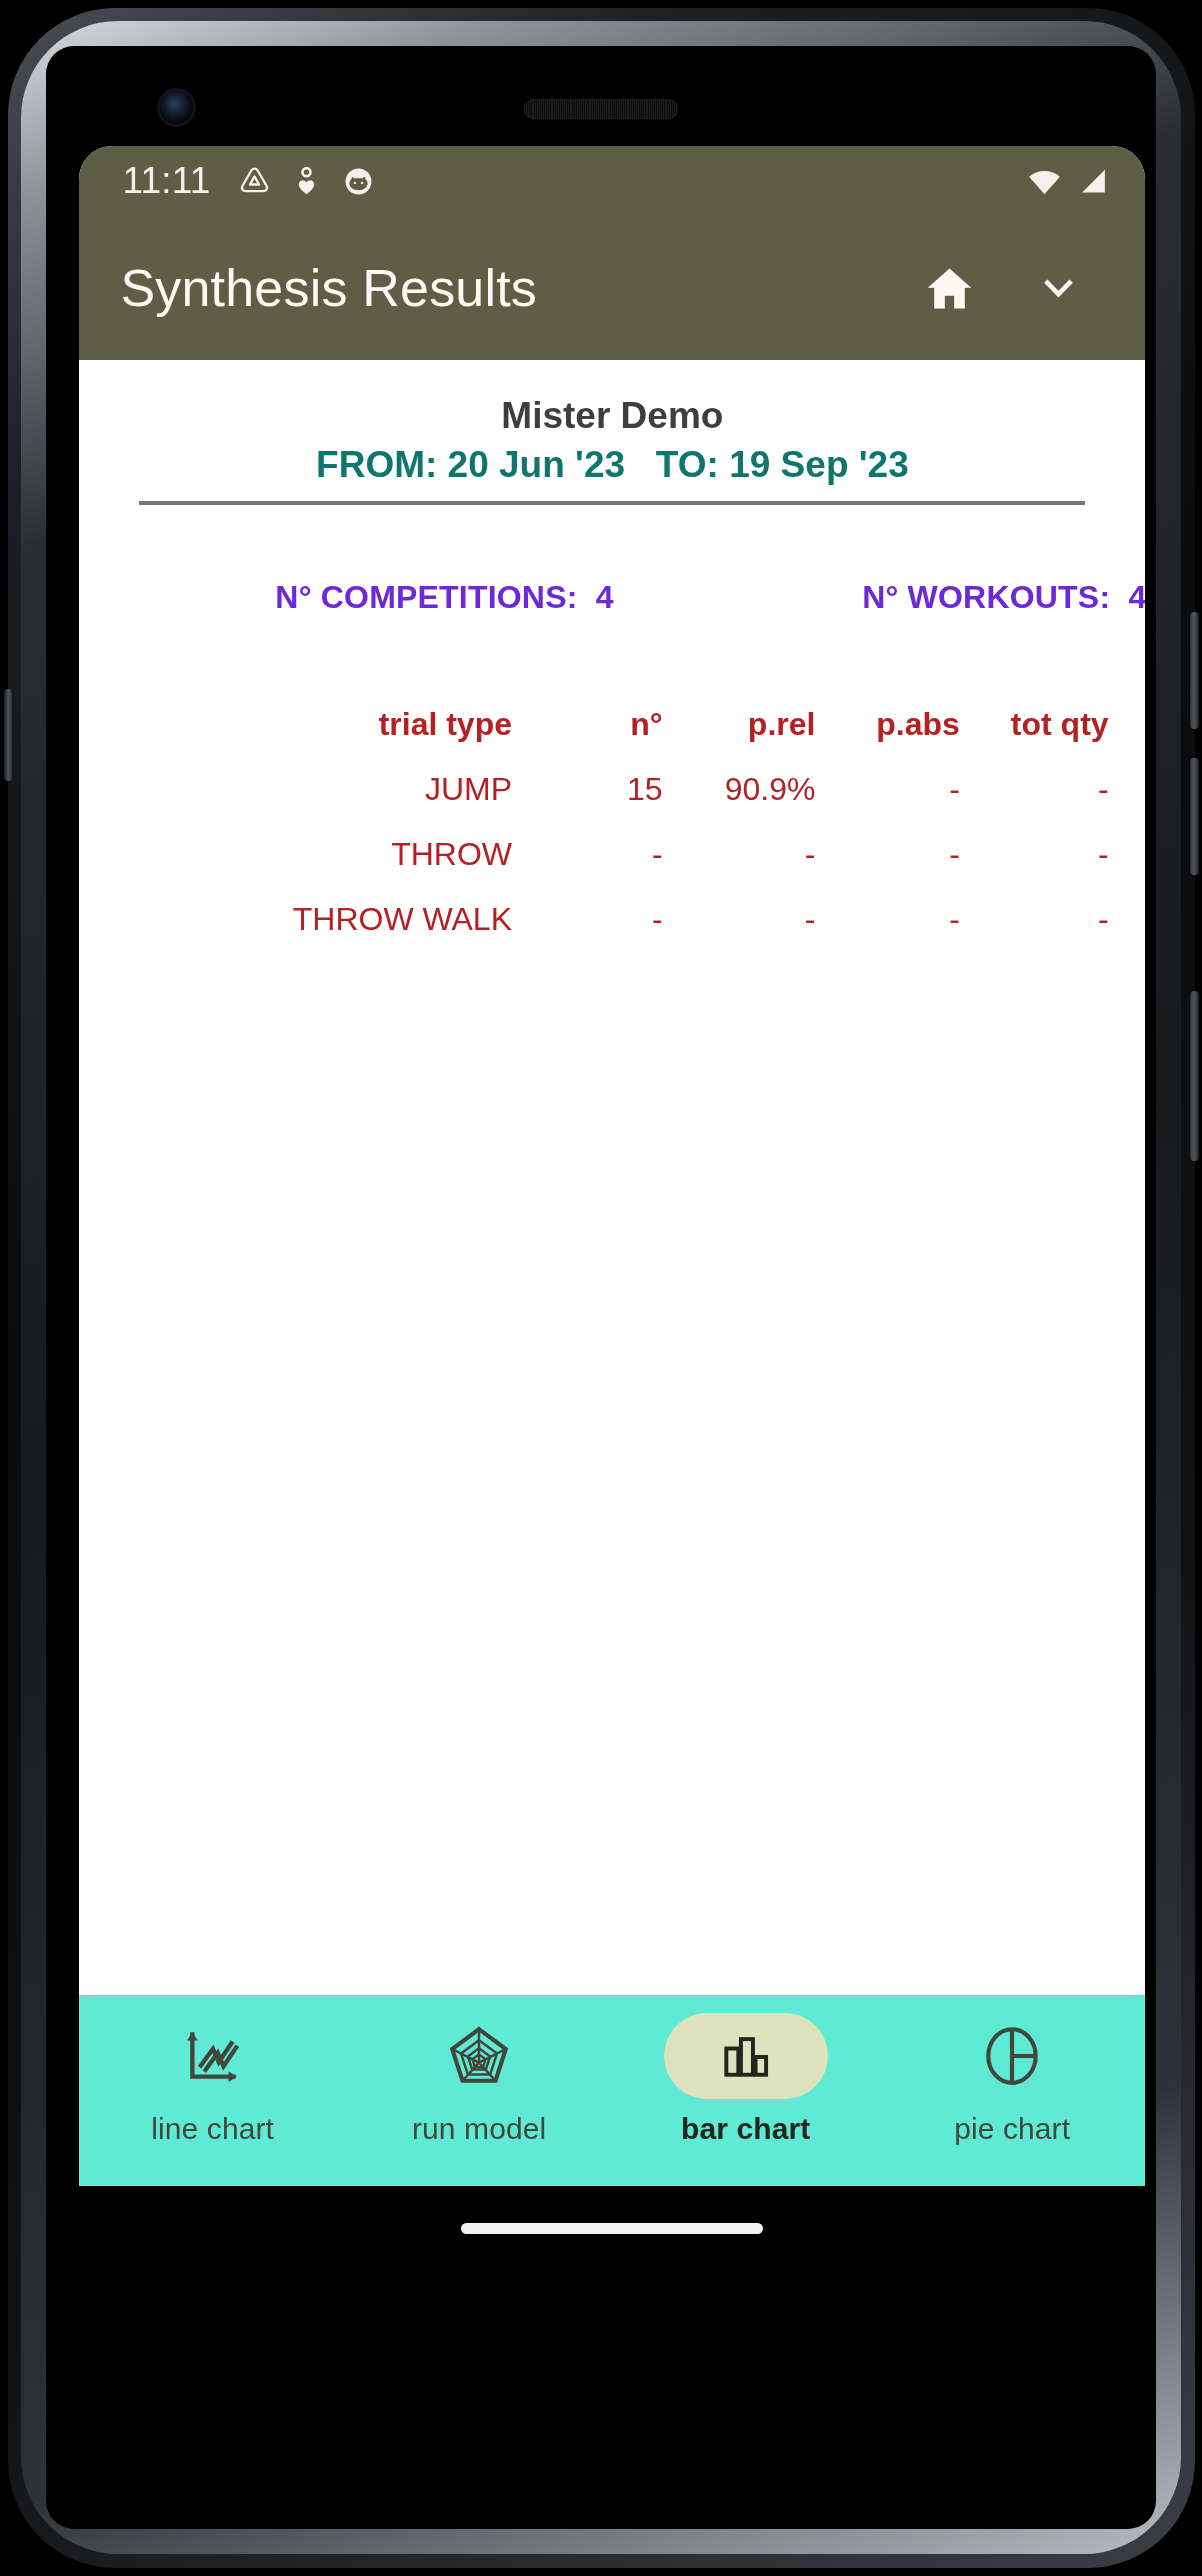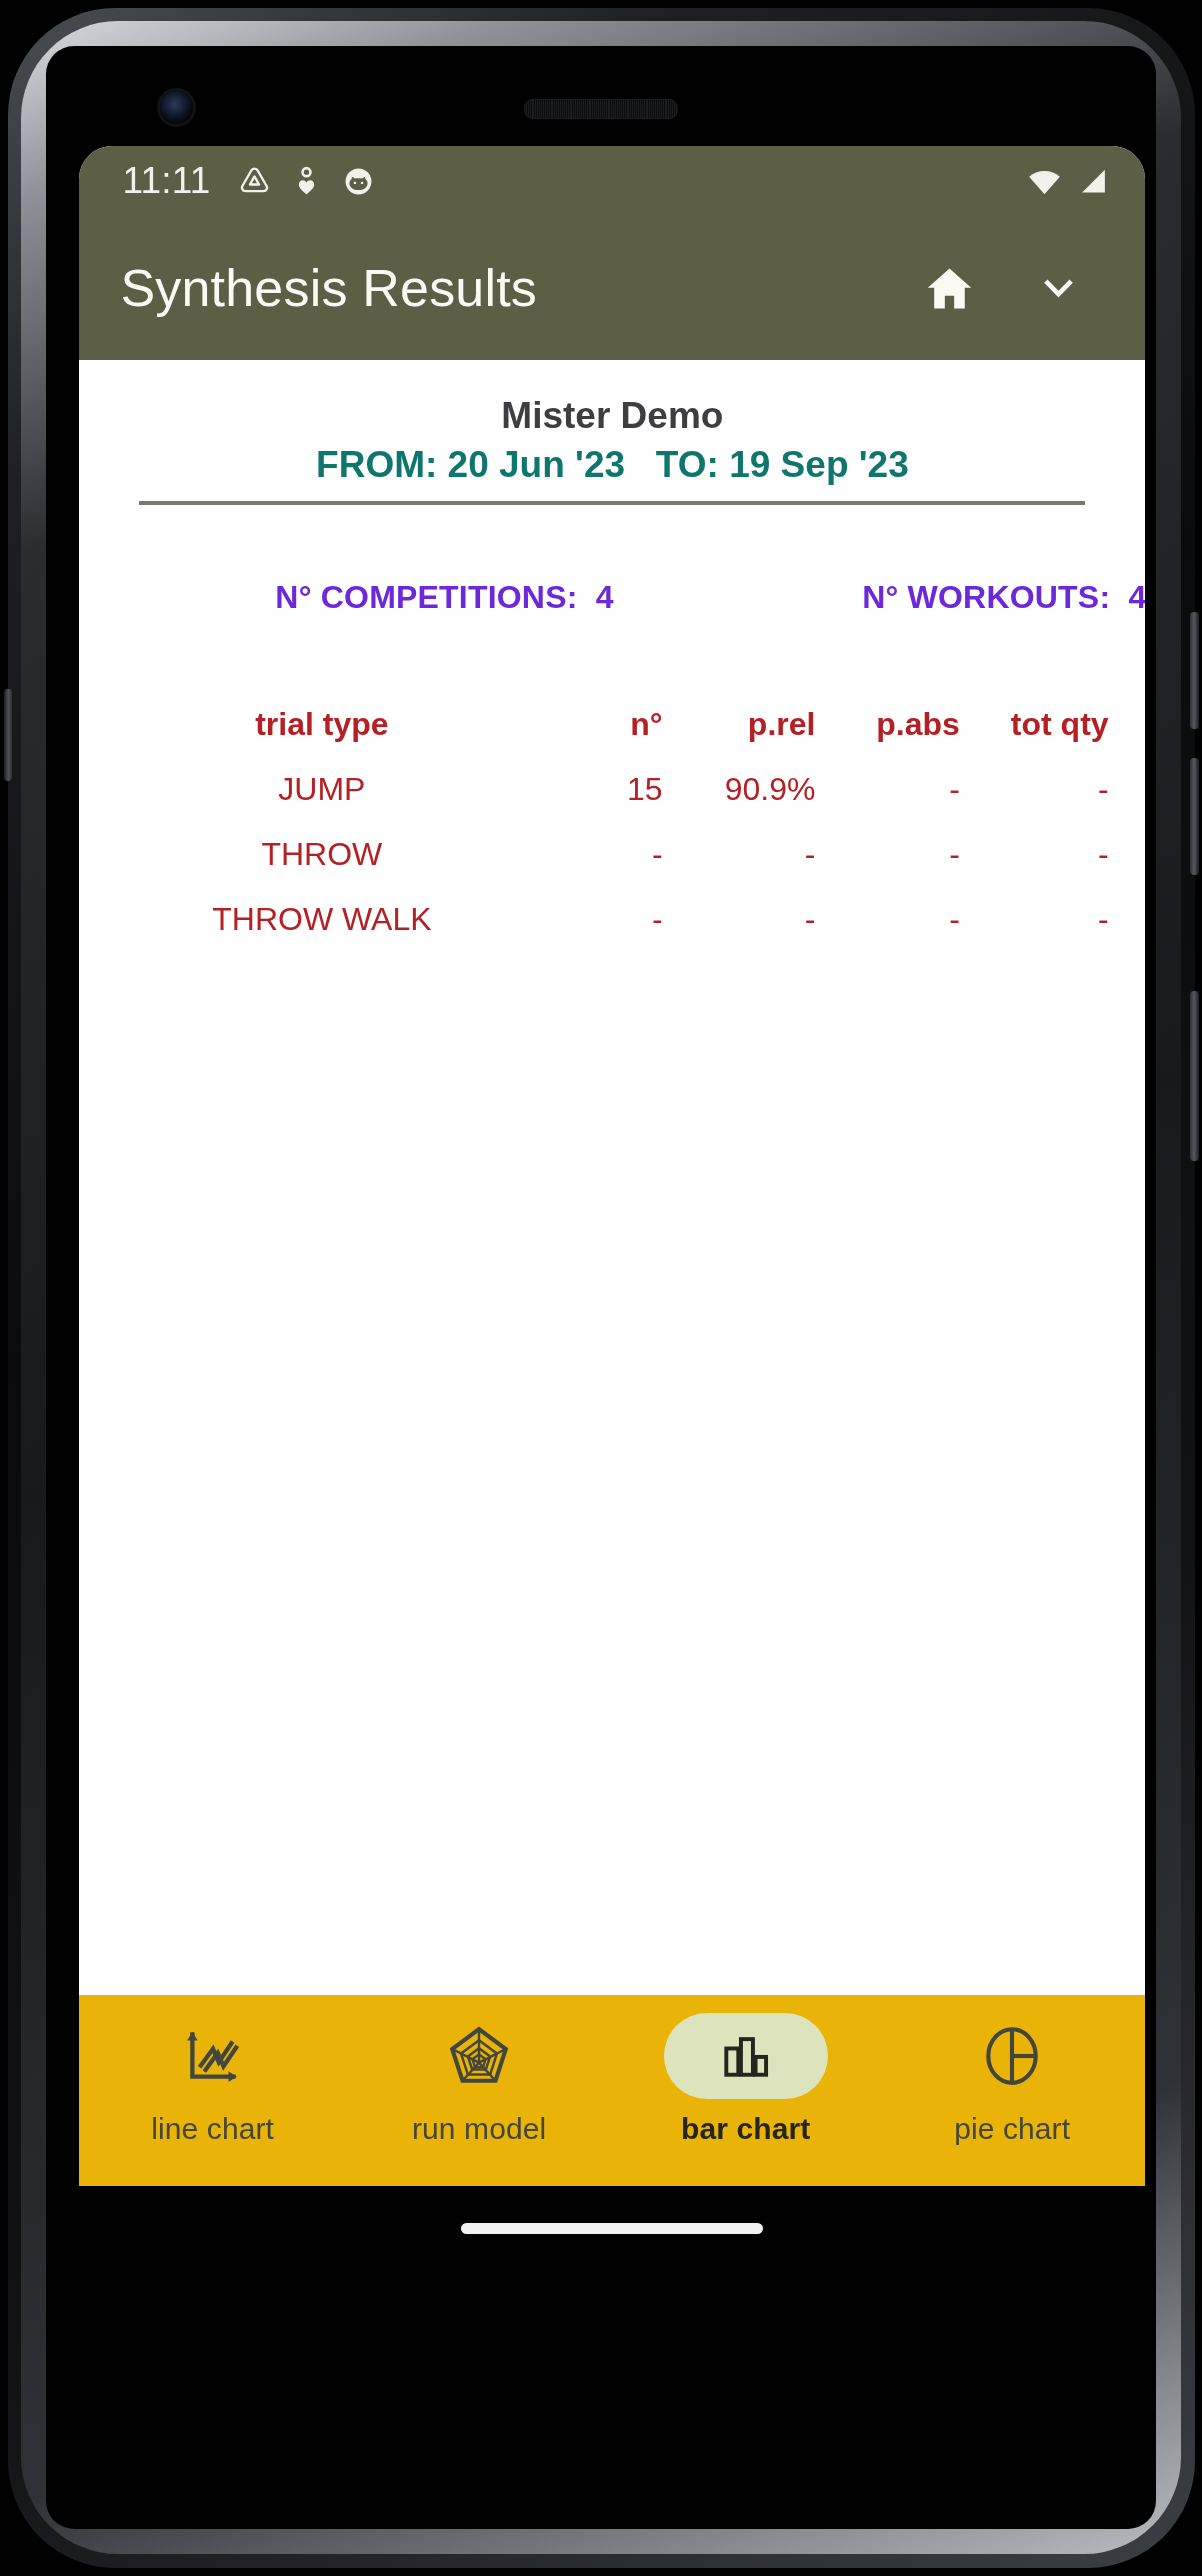--- a/index.html
+++ b/index.html
@@ -208,30 +208,30 @@
   }
   .tbl th, .tbl td {
     color: #b52024;
     font-size: 32px;
     padding: 0;
     height: 65px;
     vertical-align: middle;
   }
   .tbl th { font-weight: 700; }
   .tbl td { font-weight: 400; }
-  .col-type  { width: 40%; text-align: center;  padding-left: 21.4px !important; }
+  .col-type  { width: 40%; text-align: right;  padding-left: 21.4px !important; }
   .col-n     { width: 15%; text-align: right; }
   .col-prel  { width: 16%; text-align: right; padding-right: 7.8px !important; }
   .col-pabs  { width: 14%; text-align: right; padding-right: 3.9px !important; }
   .col-tot   { width: 15%; text-align: right; padding-right: 5.8px !important; }
 
   
   .bottom-nav {
     height: 191px;
-    background: #eab308;
+    background: #5eead4;
     display: flex;
     align-items: flex-start;
     padding-top: 17.5px;
     flex: 0 0 auto;
   }
   .nav-item {
     flex: 1 1 0;
     display: flex;
     flex-direction: column;
     align-items: center;

